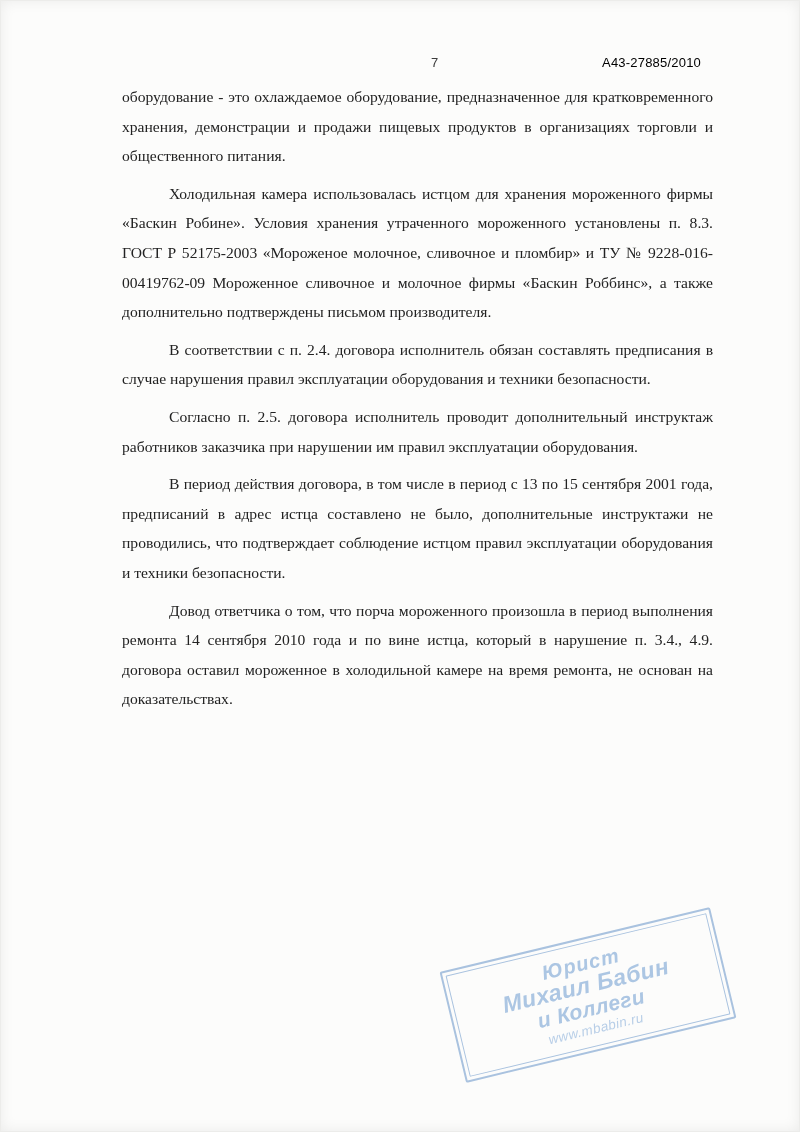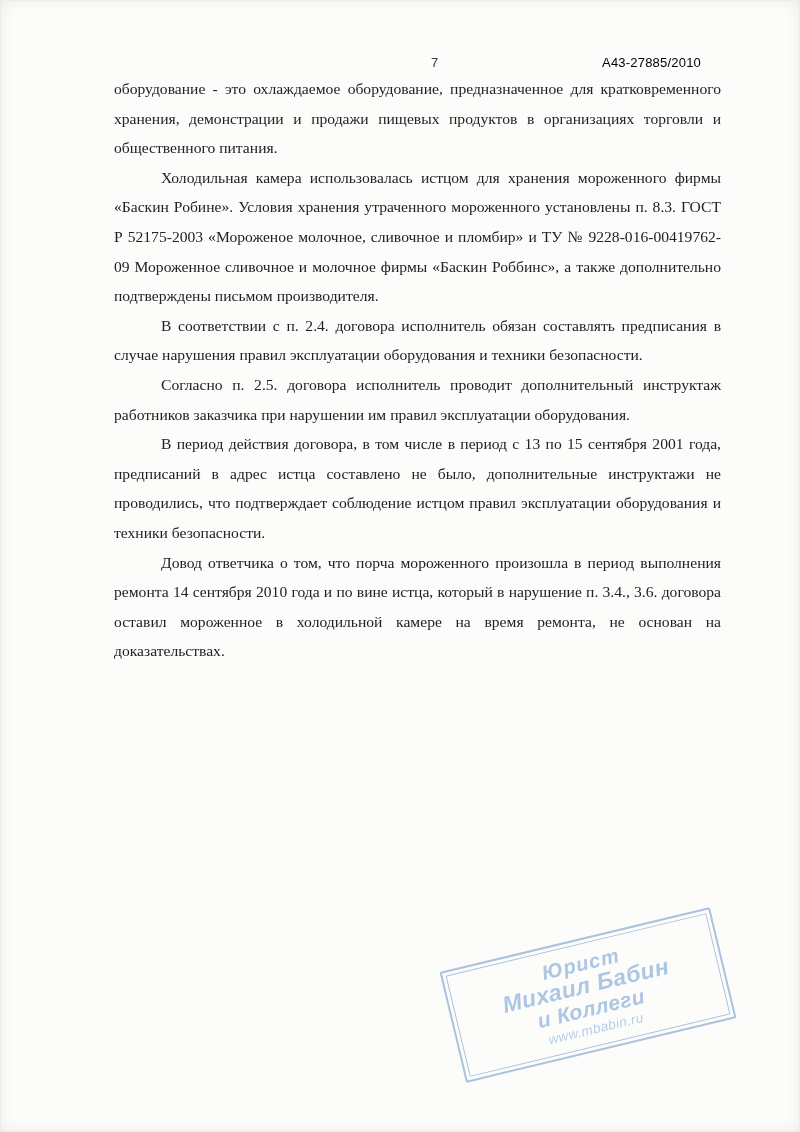--- a/index.html
+++ b/index.html
@@ -42,21 +42,21 @@
     top: 73px;
     left: 113px;
     width: 607px;
     font-family: "Liberation Serif", "DejaVu Serif", serif;
     font-size: 15.6px;
     line-height: 29.6px;
     color: #222222;
     z-index: 2;
   }
   .content p {
-    margin: 0;
+    margin: 8px;
     text-align: justify;
     text-align-last: left;
     text-indent: 47px;
   }
   .content p.no-indent {
     text-indent: 0;
   }
   
   .stamp {
     position: absolute;
@@ -115,16 +115,16 @@
       <div class="stamp-url">www.mbabin.ru</div>
     </div>
   </div>
 
   <div class="content">
       <p class="no-indent">оборудование - это охлаждаемое оборудование, предназначенное для кратковременного хранения, демонстрации и продажи пищевых продуктов в организациях торговли и общественного питания.</p>
       <p>Холодильная камера использовалась истцом для хранения мороженного фирмы «Баскин Робине». Условия хранения утраченного мороженного установлены п. 8.3. ГОСТ Р 52175-2003 «Мороженое молочное, сливочное и пломбир» и ТУ № 9228-016-00419762-09 Мороженное сливочное и молочное фирмы «Баскин Роббинс», а также дополнительно подтверждены письмом производителя.</p>
       <p>В соответствии с п. 2.4. договора исполнитель обязан составлять предписания в случае нарушения правил эксплуатации оборудования и техники безопасности.</p>
       <p>Согласно п. 2.5. договора исполнитель проводит дополнительный инструктаж работников заказчика при нарушении им правил эксплуатации оборудования.</p>
       <p>В период действия договора, в том числе в период с 13 по 15 сентября 2001 года, предписаний в адрес истца составлено не было, дополнительные инструктажи не проводились, что подтверждает соблюдение истцом правил эксплуатации оборудования и техники безопасности.</p>
-      <p>Довод ответчика о том, что порча мороженного произошла в период выполнения ремонта 14 сентября 2010 года и по вине истца, который в нарушение п. 3.4., 3.6. договора оставил мороженное в холодильной камере на время ремонта, не основан на доказательствах.</p>
+      <p>Довод ответчика о том, что порча мороженного произошла в период выполнения ремонта 14 сентября 2010 года и по вине истца, который в нарушение п. 3.4., 4.9. договора оставил мороженное в холодильной камере на время ремонта, не основан на доказательствах.</p>
     </div>
 
 </div>
 
 </body></html>

